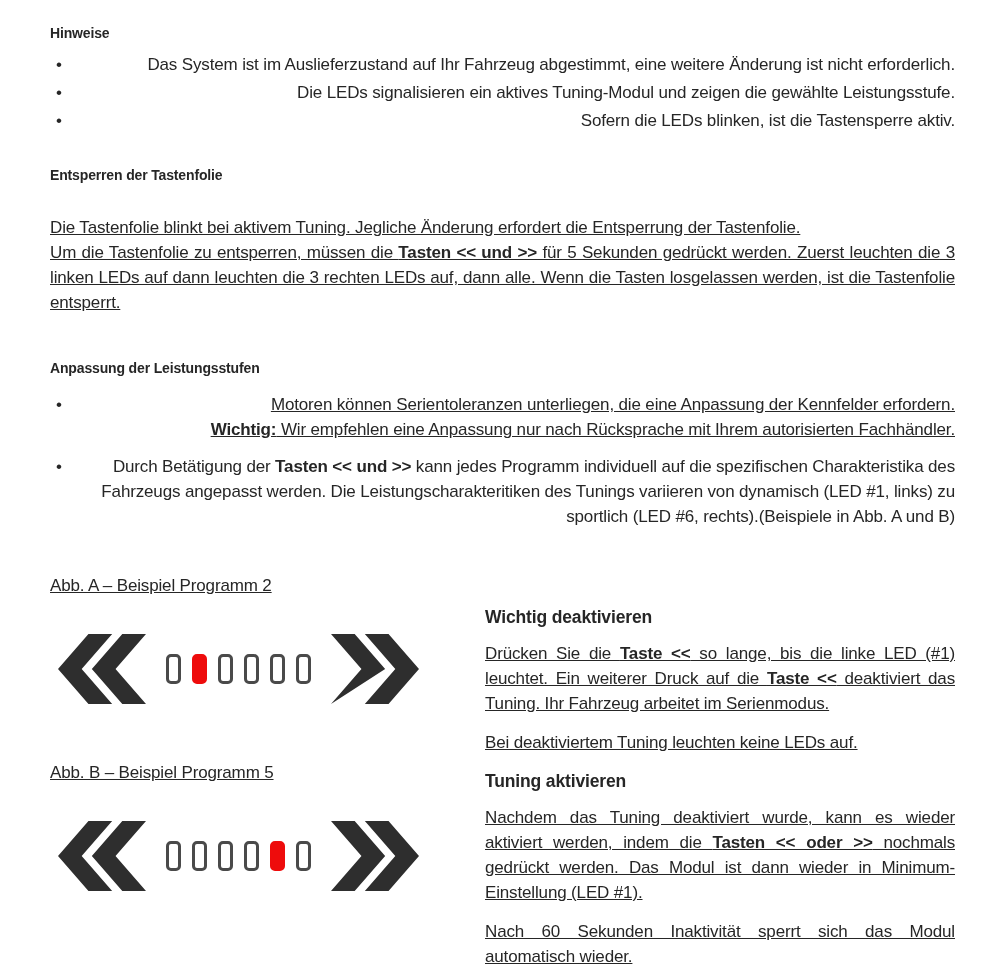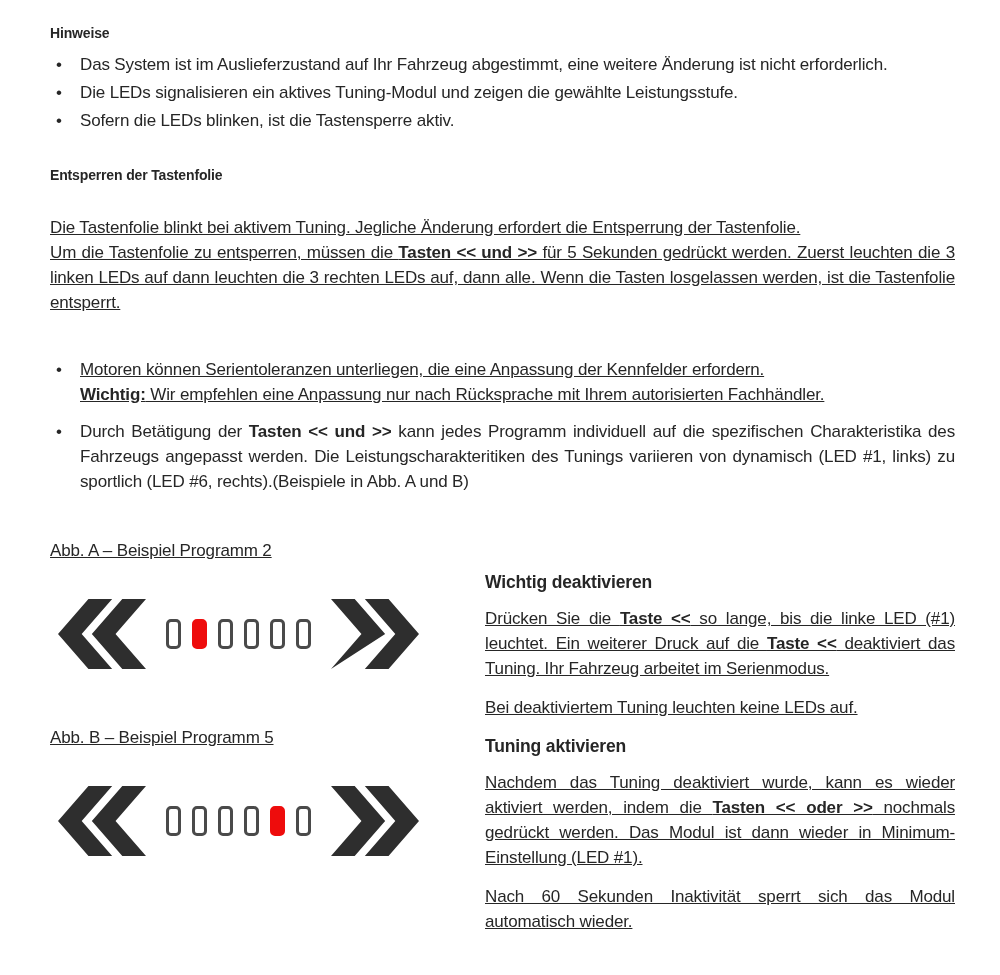--- a/index.html
+++ b/index.html
@@ -20,21 +20,21 @@
   }
   .page{padding:22px 45px 0 50px;}
   h3{font-size:14px;line-height:22px;margin:0;font-weight:bold;}
   p{margin:0;text-decoration:underline;}
   .b{font-weight:bold;}
   .jt{text-align:justify;}
   
   .bullets{margin-top:8px;}
   .bullet-row{display:flex;margin:0 0 3px 0;}
   .bullet-marker{flex:0 0 30px;padding-left:6px;}
-  .bullet-text{flex:1;}
+  .bullet-text{flex:1;text-align:right;}
   
   .sec-entsperren{margin-top:31px;}
   .sec-entsperren .body-block{margin-top:29px;}
   .sec-anpassung{margin-top:42px;}
   .sec-anpassung .bullets{margin-top:13px;}
   .sec-anpassung .bullet-row + .bullet-row{margin-top:12px;}
   
   .columns{display:flex;margin-top:44px;}
   .col-left{flex:0 0 435px;}
   .col-right{flex:1;padding-top:32px;}
@@ -77,20 +77,21 @@
 
   <section class="sec-entsperren">
     <h3>Entsperren der Tastenfolie</h3>
     <div class="body-block">
       <p>Die Tastenfolie blinkt bei aktivem Tuning. Jegliche Änderung erfordert die Entsperrung der Tastenfolie.</p>
       <p class="jt"><span>Um die Tastenfolie zu entsperren, müssen die </span><span class="b">Tasten &lt;&lt; und &gt;&gt;</span><span> für 5 Sekunden gedrückt werden. Zuerst leuchten die 3 linken LEDs auf dann leuchten die 3 rechten LEDs auf, dann alle. Wenn die Tasten losgelassen werden, ist die Tastenfolie entsperrt.</span></p>
     </div>
   </section>
 
   <section class="sec-anpassung">
+    <h3>Anpassung der Leistungsstufen</h3>
     <div class="bullets">
       <div class="bullet-row">
         <span class="bullet-marker">•</span>
         <div class="bullet-text">
           <p>Motoren können Serientoleranzen unterliegen, die eine Anpassung der Kennfelder erfordern.</p>
           <p><span class="b">Wichtig:</span><span> Wir empfehlen eine Anpassung nur nach Rücksprache mit Ihrem autorisierten Fachhändler.</span></p>
         </div>
       </div>
       <div class="bullet-row">
         <span class="bullet-marker">•</span>

